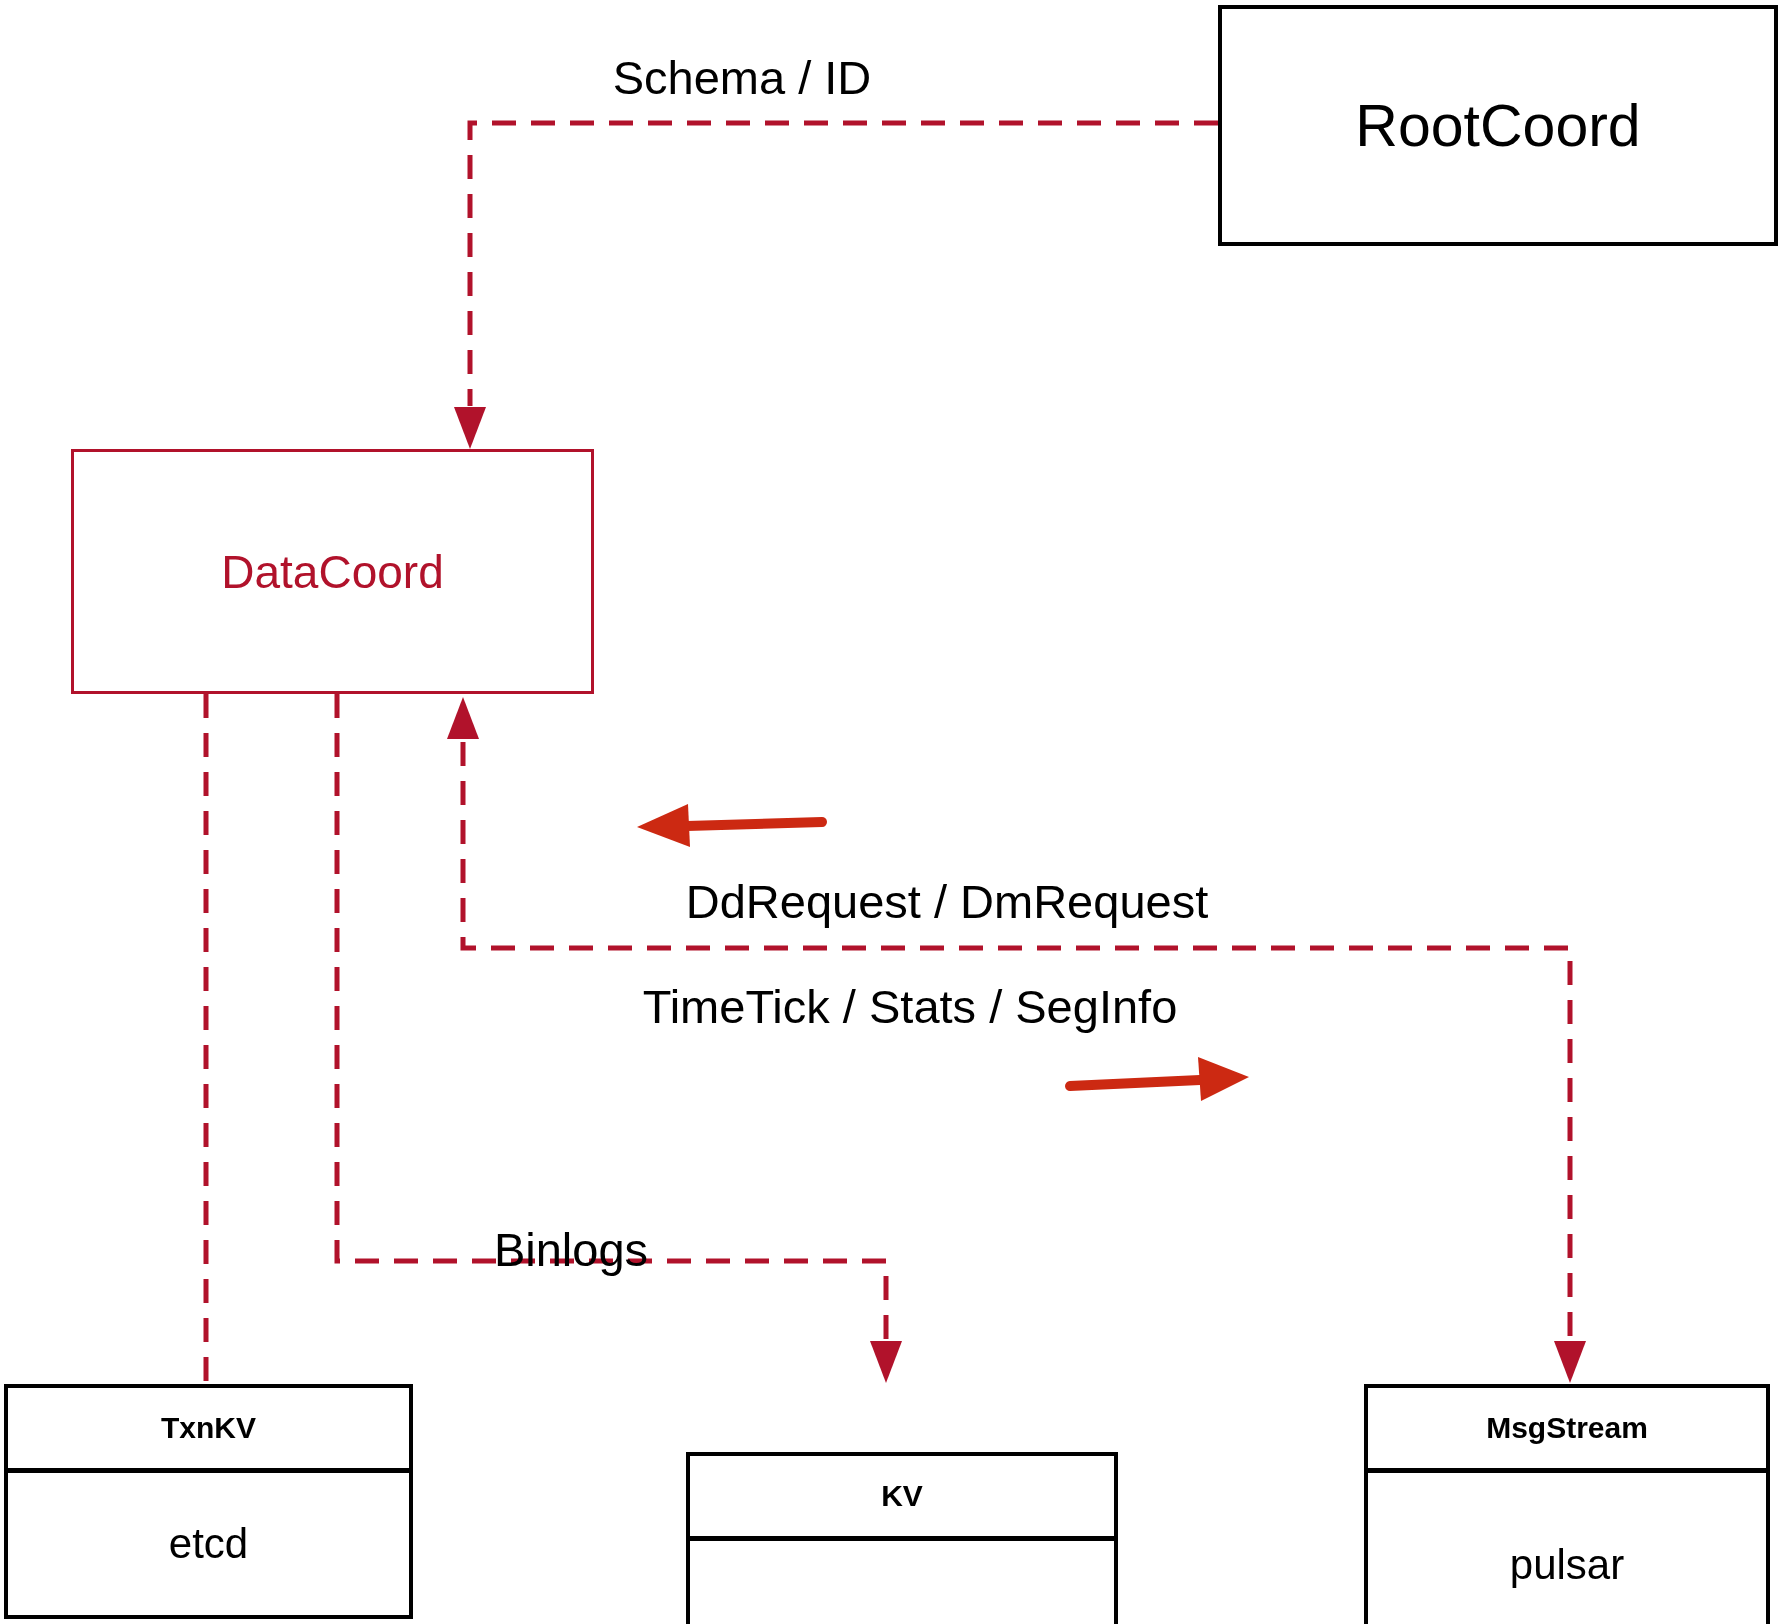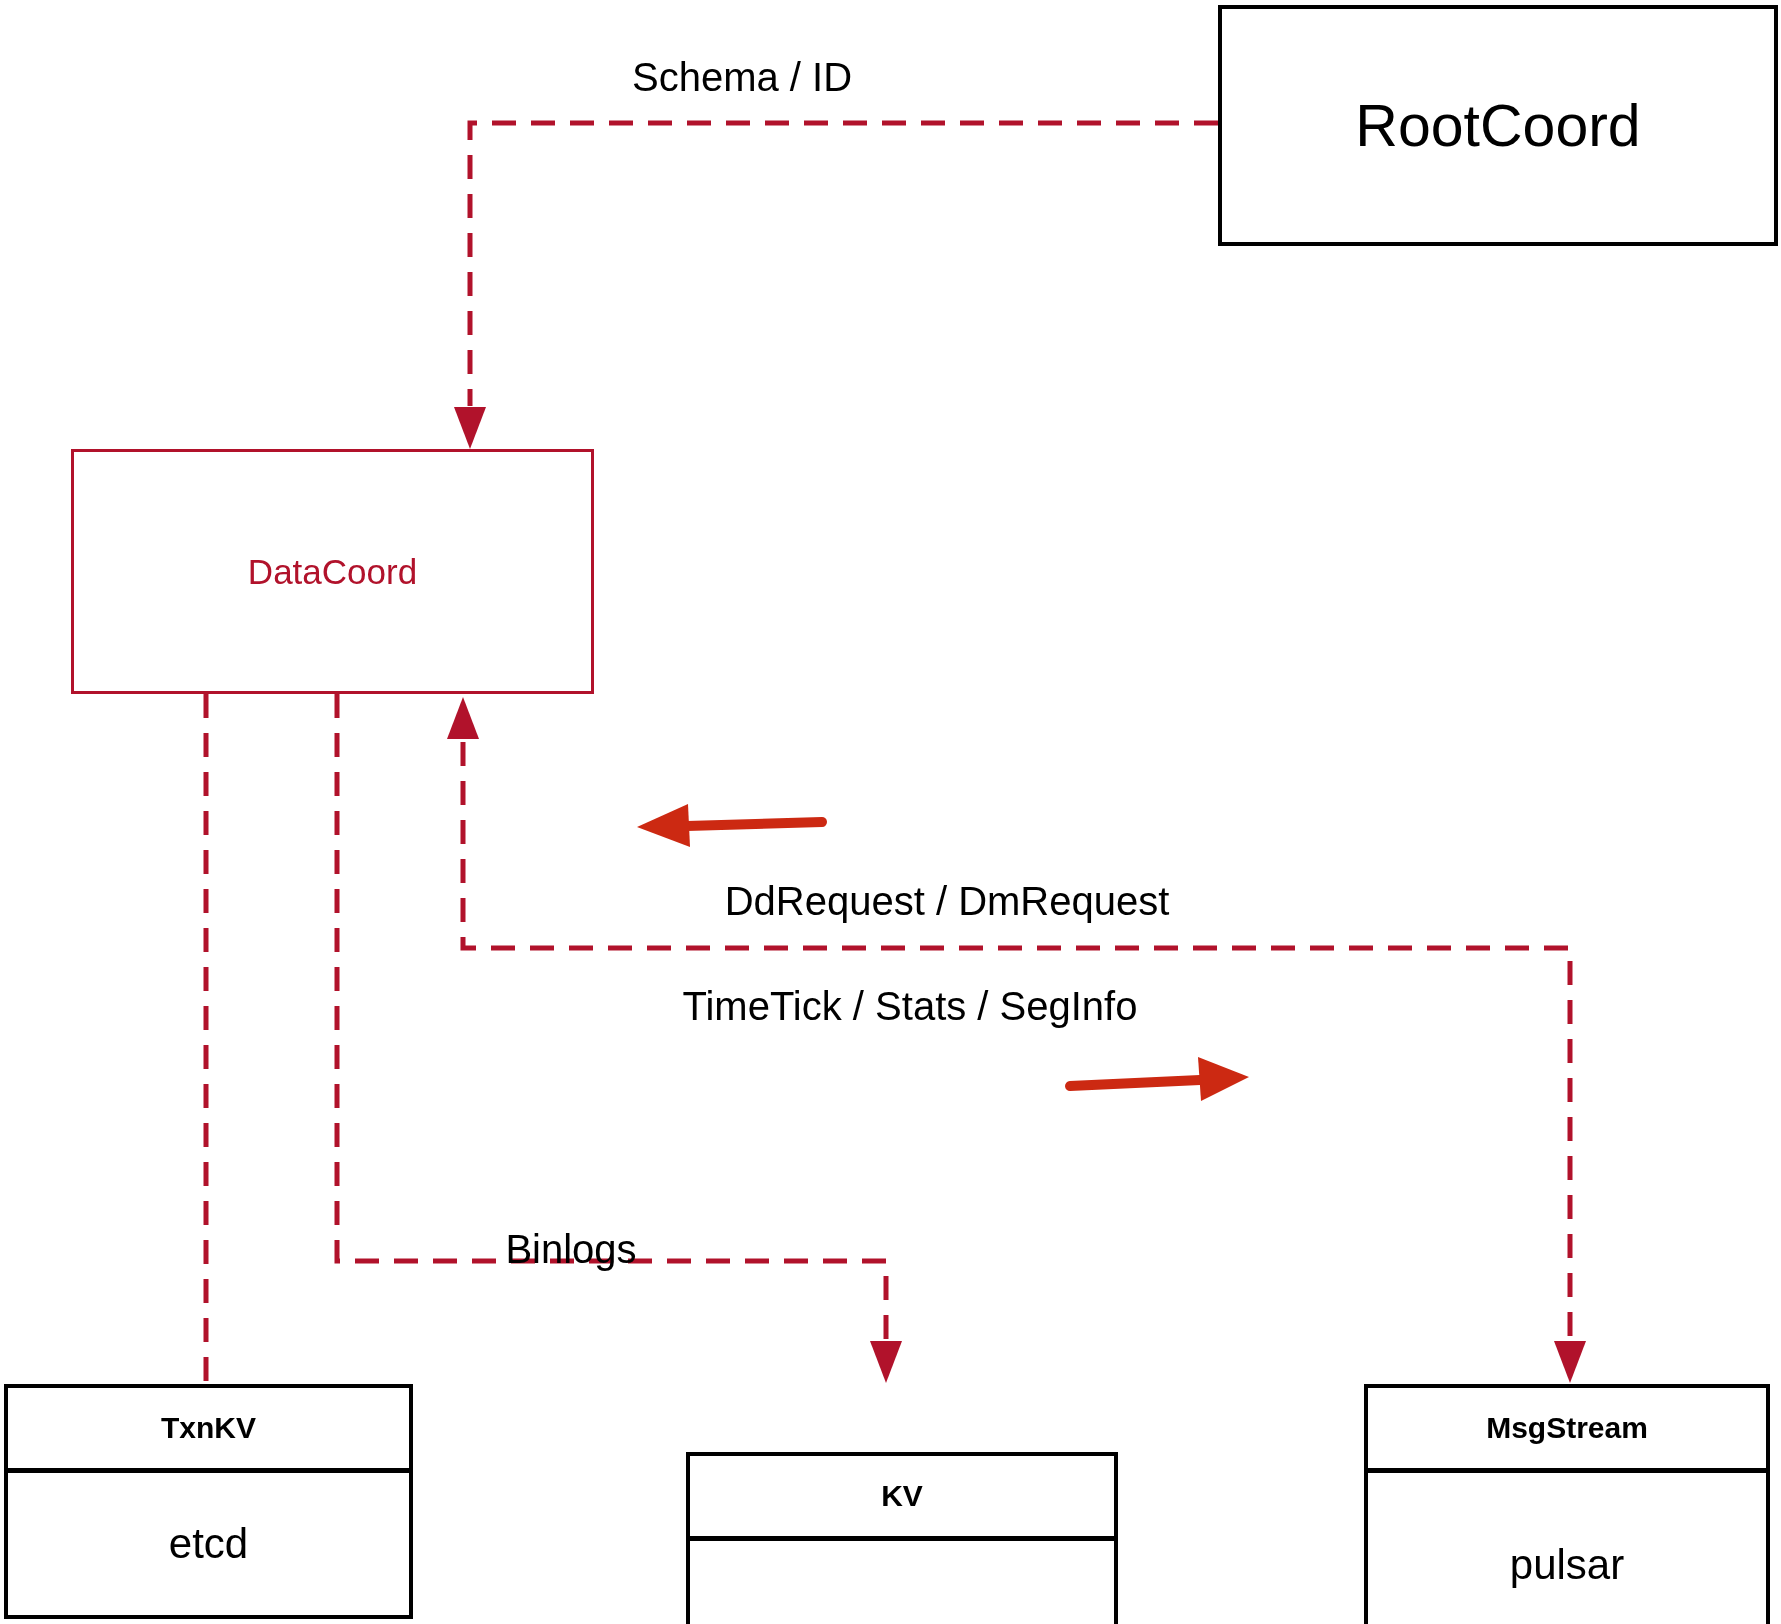--- a/index.html
+++ b/index.html
@@ -52,21 +52,21 @@
     white-space: nowrap;
   }
   #rootcoord-box {
     left: 1218px; top: 5px; width: 560px; height: 241px;
     border: 4px solid var(--ink, #000);
     font-size: 59px; color: var(--ink, #000);
   }
   #datacoord-box {
     left: 71px; top: 449px; width: 523px; height: 245px;
     border: 3px solid var(--red, #b1122b);
-    font-size: 35px; color: var(--red, #b1122b);
+    font-size: 46px; color: var(--red, #b1122b);
   }
   .table-node {
     position: absolute;
     box-sizing: border-box;
     border: 4px solid var(--ink, #000);
     background: #ffffff;
     display: flex;
     flex-direction: column;
   }
   #txnkv-box   { left: 4px;    top: 1384px; width: 409px; height: 235px; }
@@ -91,21 +91,21 @@
     align-items: center;
     justify-content: center;
     font-size: 42px;
     color: var(--ink, #000);
     line-height: 1.62;
     white-space: nowrap;
   }
   .edge-label {
     position: absolute;
     transform: translate(-50%, -50%);
-    font-size: 40px;
+    font-size: 47px;
     color: var(--ink, #000);
     white-space: nowrap;
   }
   #label-schema-id  { left: 742px;  top: 77px; }
   #label-ddrequest  { left: 947px;  top: 901px; }
   #label-timetick   { left: 910px;  top: 1006px; }
   #label-binlogs    { left: 571px;  top: 1210px; margin-top: 39px; }
 </style>
 </head>
 <body>

